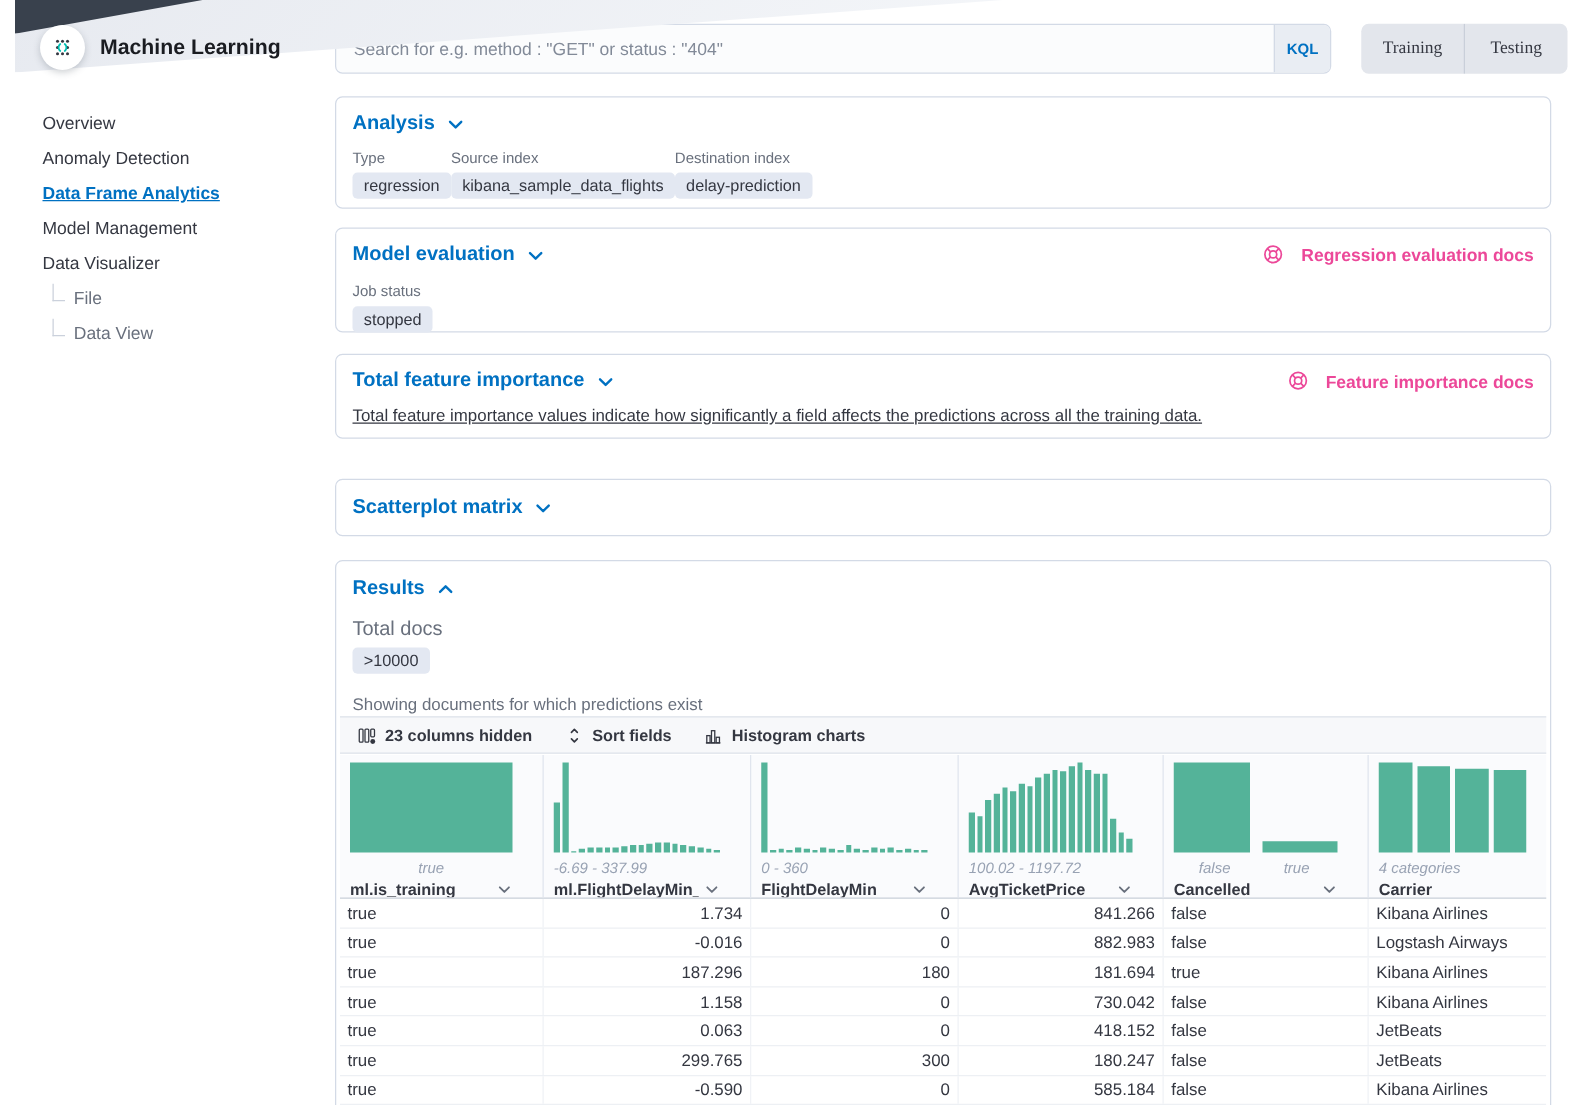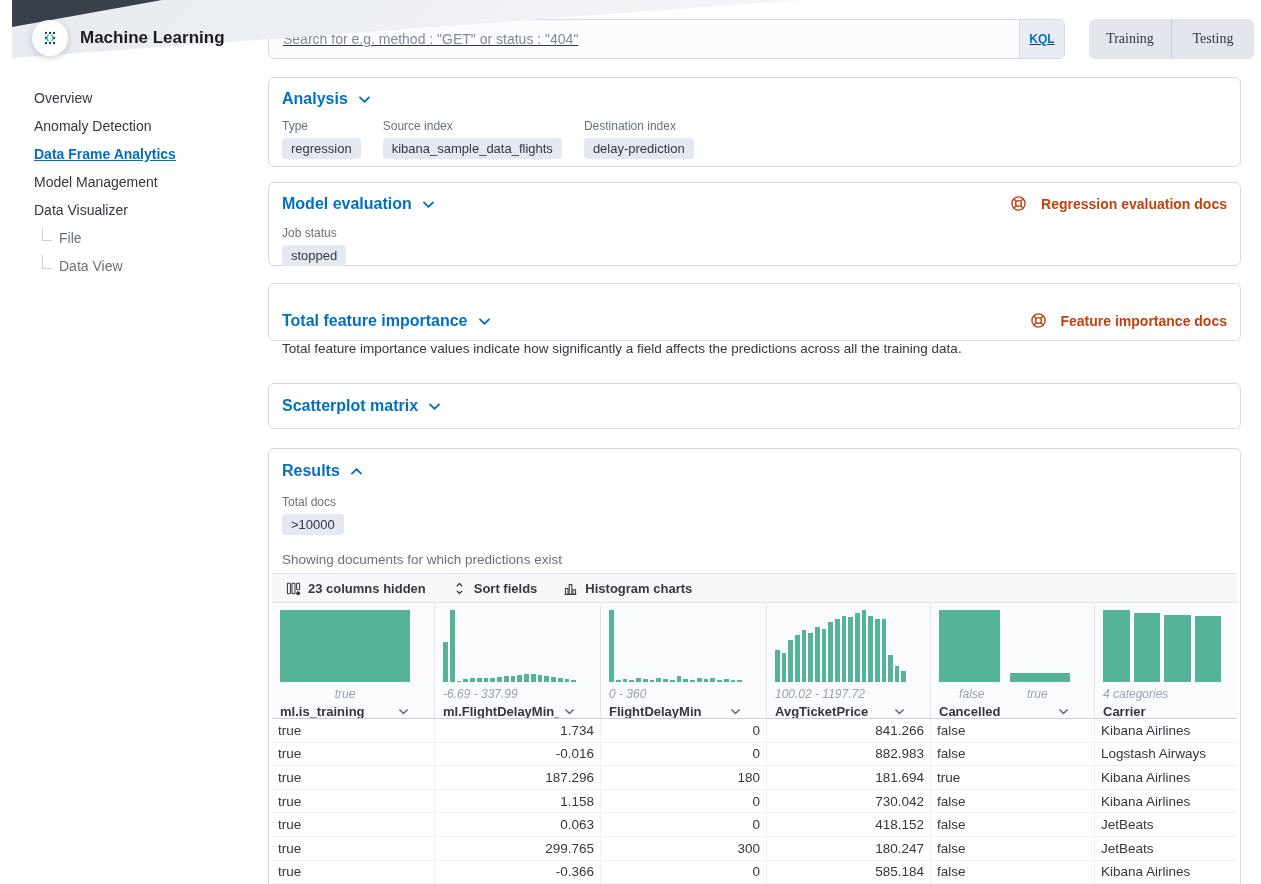--- a/index.html
+++ b/index.html
@@ -22,56 +22,56 @@
   .nav-item{height:28px;display:flex;align-items:center;padding-left:22px;font-size:14px;
     color:#343741;cursor:pointer;white-space:nowrap;}
   .nav-item.indent{padding-left:30px;}
   .nav-item.subdued{color:#69707d;}
   .nav-item.active{color:#0071c2;font-weight:700;text-decoration:underline;}
   .tree{width:9px;height:13px;border-left:1px solid #cbd1dc;border-bottom:1px solid #cbd1dc;
     margin:-9px 7px 0 0;display:inline-block;}
 
   
   .search-wrap{position:absolute;left:268px;top:19px;width:797px;height:40px;background:#fbfcfd;
-    border:1px solid #d3dae6;border-radius:6px;display:flex;box-sizing:border-box;overflow:hidden;text-decoration:underline;}
+    border:1px solid #d3dae6;border-radius:6px;display:flex;box-sizing:border-box;overflow:hidden;}
   .search-input{flex:1;border:none;outline:none;background:transparent;padding:0 14px;
     font-size:14px;color:#343741;font-family:"Liberation Sans",sans-serif;}
   .search-input::placeholder{color:#828a98;}
   .kql-btn{width:44px;background:#e9edf3;border-left:1px solid #d3dae6;display:flex;
     align-items:center;justify-content:center;font-size:12px;font-weight:700;color:#0071c2;cursor:pointer;}
   .toggle-group{position:absolute;left:1089px;top:19px;height:40px;width:165px;background:#e3e6ec;
     border-radius:6px;display:flex;overflow:hidden;}
   .tbtn{flex:1;border:none;background:transparent;font-size:14px;font-weight:500;color:#343741;
     font-family:Liberation Serif, serif;cursor:pointer;}
   .tbtn + .tbtn{border-left:1px solid #c9cfd9;}
 
   
   .panel{position:absolute;left:268px;width:973px;background:#fff;border:1px solid #d3dae6;
     border-radius:6px;box-sizing:border-box;}
   #panel-analysis{top:77px;height:90px;padding:12px 13px;}
   #panel-model{top:182px;height:84px;padding:12px 13px;}
-  #panel-feature{top:283px;height:58px;padding:28px 13px;}
+  #panel-feature{top:283px;height:68px;padding:12px 13px;}
   #panel-scatter{top:383px;height:46px;padding:13px 13px;}
   #panel-results{top:448px;height:470px;overflow:hidden;}
   .ptitle{display:inline-flex;align-items:center;gap:9px;font-size:16px;font-weight:700;
     color:#0071c2;cursor:pointer;line-height:18px;}
   .ptitle .chev{display:flex;}
   .ptitle-row{display:flex;justify-content:space-between;align-items:flex-start;}
   .doclink{display:inline-flex;align-items:center;gap:14px;font-size:14px;font-weight:600;
-    color:#c2410c;cursor:pointer;text-decoration:none;}
+    color:#ec4899;cursor:pointer;text-decoration:none;}
   .flabel{font-size:12px;color:#69707d;margin-bottom:5px;}
   .badge{display:inline-block;background:#e3e8f2;border-radius:4px;padding:2px 9px;
     font-size:13px;font-weight:500;color:#343741;line-height:17px;white-space:nowrap;}
-  .fields{display:flex;gap:22px;margin-top:11px;}
-  .desc{margin-top:11px;font-size:13.5px;color:#343741;}
+  .fields{display:flex;margin-top:11px;}
+  .desc{margin-top:11px;font-size:13.5px;color:#343741;text-decoration:underline;}
   #panel-model .flabel{margin-top:13px;}
 
   
   .r-head{padding:13px 13px 0;}
-  .r-label{margin:15px 13px 0;font-size:12px;color:#69707d;}
+  .r-label{margin:15px 13px 0;font-size:16px;color:#69707d;}
   .r-badge{margin:5px 13px 0;}
   .r-sub{margin:17px 13px 0;font-size:13.5px;color:#69707d;}
   .grid-toolbar{position:absolute;top:124px;left:3px;right:3px;height:30px;background:#f7f8fa;
     border-top:1px solid #dde2ea;border-bottom:1px solid #dde2ea;display:flex;align-items:center;
     gap:14px;padding-left:8px;box-sizing:border-box;}
   .toolbtn{display:inline-flex;align-items:center;gap:7px;font-size:13px;font-weight:600;
     color:#343741;background:transparent;border:none;cursor:pointer;padding:0 6px;
     font-family:"Liberation Sans",sans-serif;}
   .grid-header{position:absolute;top:155px;left:3px;right:3px;height:115px;display:flex;
     background:#fafbfd;border-bottom:1px solid #c9cfd9;box-sizing:border-box;overflow:hidden;}
@@ -472,21 +472,21 @@
         <div class="grow">
           <div class="gcell" style="width: 163px;">true</div>
           <div class="gcell right" style="width: 166px;">299.765</div>
           <div class="gcell right" style="width: 166px;">300</div>
           <div class="gcell right" style="width: 164px;">180.247</div>
           <div class="gcell" style="width: 164px;">false</div>
           <div class="gcell" style="width: 150px;">JetBeats</div>
         </div>
         <div class="grow">
           <div class="gcell" style="width: 163px;">true</div>
-          <div class="gcell right" style="width: 166px;">-0.366</div>
+          <div class="gcell right" style="width: 166px;">-0.590</div>
           <div class="gcell right" style="width: 166px;">0</div>
           <div class="gcell right" style="width: 164px;">585.184</div>
           <div class="gcell" style="width: 164px;">false</div>
           <div class="gcell" style="width: 150px;">Kibana Airlines</div>
         </div>
       </div>
   </section>
 
 </div>
 

